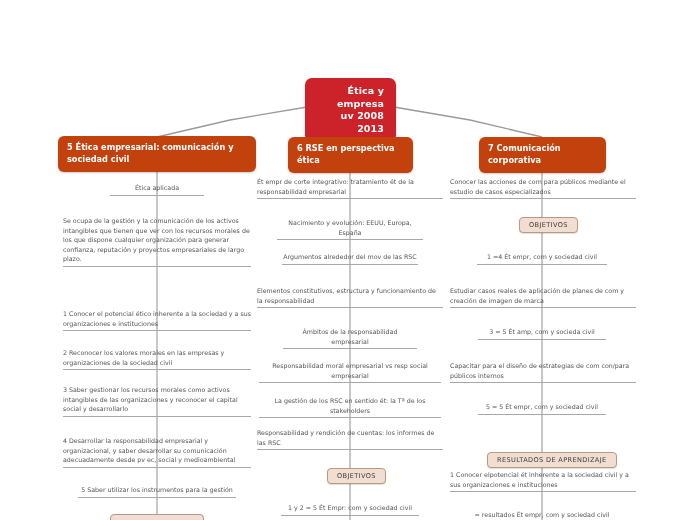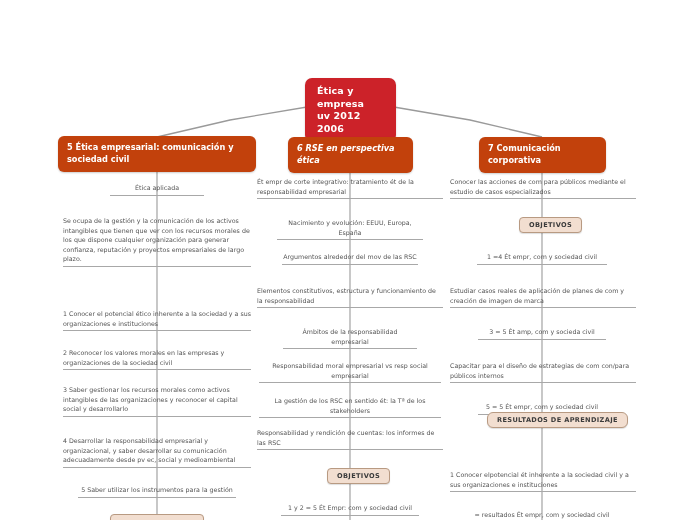--- a/index.html
+++ b/index.html
@@ -31,21 +31,21 @@
   
   .root-node {
     position: absolute;
     background: #cc2229;
     color: #ffffff;
     border-radius: 7px;
     font-size: 9.5px;
     font-weight: bold;
     line-height: 1.32;
     padding: 7px 12px;
-    text-align: left;
+    text-align: right;
     letter-spacing: .1px;
     box-shadow: 0 1px 2px rgba(0,0,0,.22);
     box-sizing: border-box;
   }
 
   
   .branch-node {
     position: absolute;
     background: #c2410c;
     color: #ffffff;
@@ -59,21 +59,21 @@
   }
 
   
   .pill-node {
     position: absolute;
     background: #f2ded0;
     border: 1px solid #b89a82;
     border-radius: 4px;
     color: #3b3b3b;
     font-size: 6.6px;
-    font-weight: bold;
+    font-weight: normal;
     letter-spacing: .35px;
     text-align: center;
     padding: 3px 9px;
     box-sizing: border-box;
     white-space: nowrap;
     box-shadow: 0 1px 1px rgba(0,0,0,.13);
   }
 
   
   .leaf-node {
@@ -105,26 +105,26 @@
 
     <path d="M 157 158 L 157 520" stroke="#9a9a9a" stroke-width="1.1" fill="none"></path>
 
     <path d="M 350 158 L 350 520" stroke="#9a9a9a" stroke-width="1.1" fill="none"></path>
 
     <path d="M 542 158 L 542 520" stroke="#9a9a9a" stroke-width="1.1" fill="none"></path>
   </svg>
 
   <div class="root-node" style="left:305px; top:78px; width:91px;">
     <div>Ética y empresa</div>
-    <div>uv 2012 2006</div>
+    <div>uv 2008 2013</div>
   </div>
 
   <div class="branch-node" style="left:58px; top:136px; width:198px;">5 Ética empresarial: comunicación y sociedad civil</div>
 
-  <div class="branch-node" style="left:288px; top:137px; width:125px; text-align:left;font-style:italic;">6 RSE en perspectiva ética</div>
+  <div class="branch-node" style="left:288px; top:137px; width:125px; text-align:left;">6 RSE en perspectiva ética</div>
 
   <div class="branch-node" style="left:479px; top:137px; width:127px; text-align:left;">7 Comunicación corporativa</div>
 
   <div class="leaf-node center" style="left:110px; top:183px; width:94px;">Ética aplicada</div>
 
   <div class="leaf-node left" style="left:63px; top:216px; width:188px;">Se ocupa de la gestión y la comunicación de los activos intangibles que tienen que ver con los recursos morales de los que dispone cualquier organización para generar confianza, reputación y proyectos empresariales de largo plazo.</div>
 
 
   <div class="leaf-node left" style="left:63px; top:309px; width:188px;">1 Conocer el potencial ético inherente a la sociedad y a sus organizaciones e instituciones</div>
 
@@ -165,19 +165,19 @@
   <div class="leaf-node center" style="left:477px; top:252px; width:130px;">1 =4 Ét empr, com y sociedad civil</div>
 
   <div class="leaf-node left" style="left:450px; top:286px; width:186px;">Estudiar casos reales de aplicación de planes de com y creación de imagen de marca</div>
 
   <div class="leaf-node center" style="left:478px; top:327px; width:128px;">3 = 5 Ét amp, com y socieda civil</div>
 
   <div class="leaf-node left" style="left:450px; top:361px; width:186px;">Capacitar para el diseño de estrategias de com con/para públicos internos</div>
 
   <div class="leaf-node center" style="left:478px; top:402px; width:128px;">5 = 5 Ét empr, com y sociedad civil</div>
 
-  <div class="pill-node" style="left:487px; top:412px;border-radius:6px;">RESULTADOS DE APRENDIZAJE</div>
+  <div class="pill-node" style="left:487px; top:452px;">RESULTADOS DE APRENDIZAJE</div>
 
   <div class="leaf-node left" style="left:450px; top:470px; width:186px;">1 Conocer elpotencial ét inherente a la sociedad civil y a sus organizaciones e instituciones</div>
 
   <div class="leaf-node center" style="left:466px; top:510px; width:152px; border:none;">= resultados Ét empr, com y sociedad civil</div>
 
 </div>
 
 </body></html>

